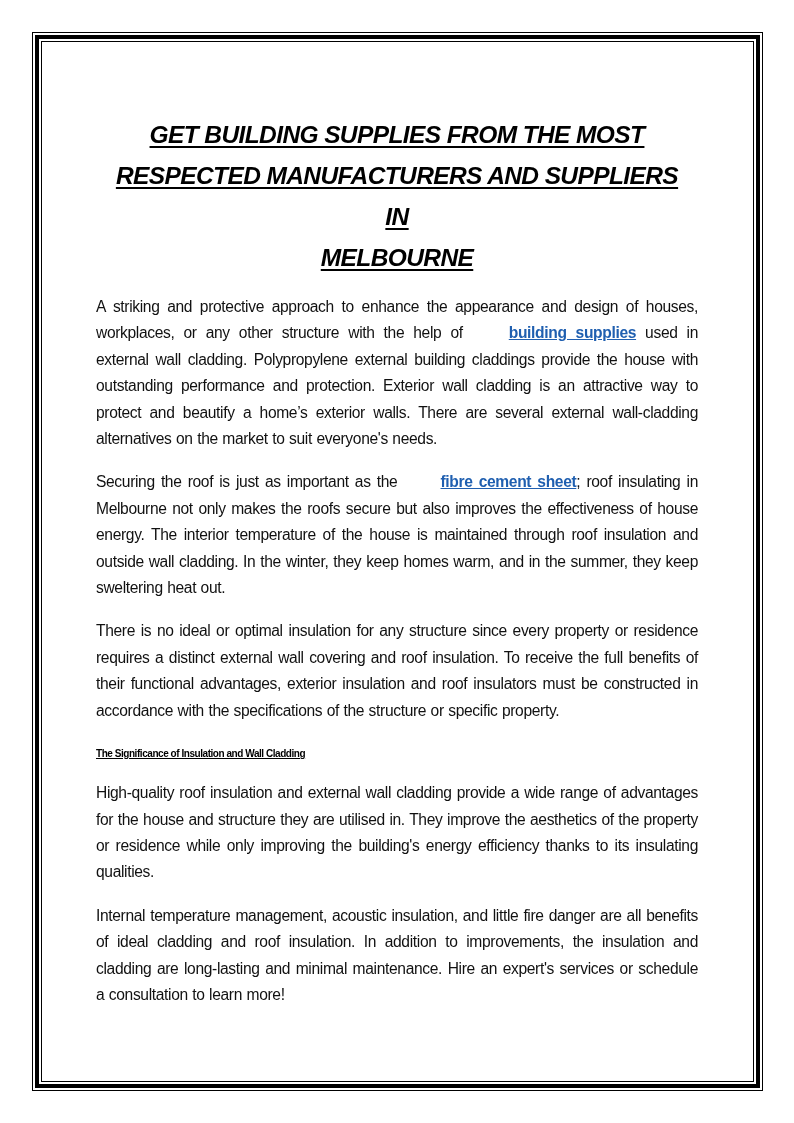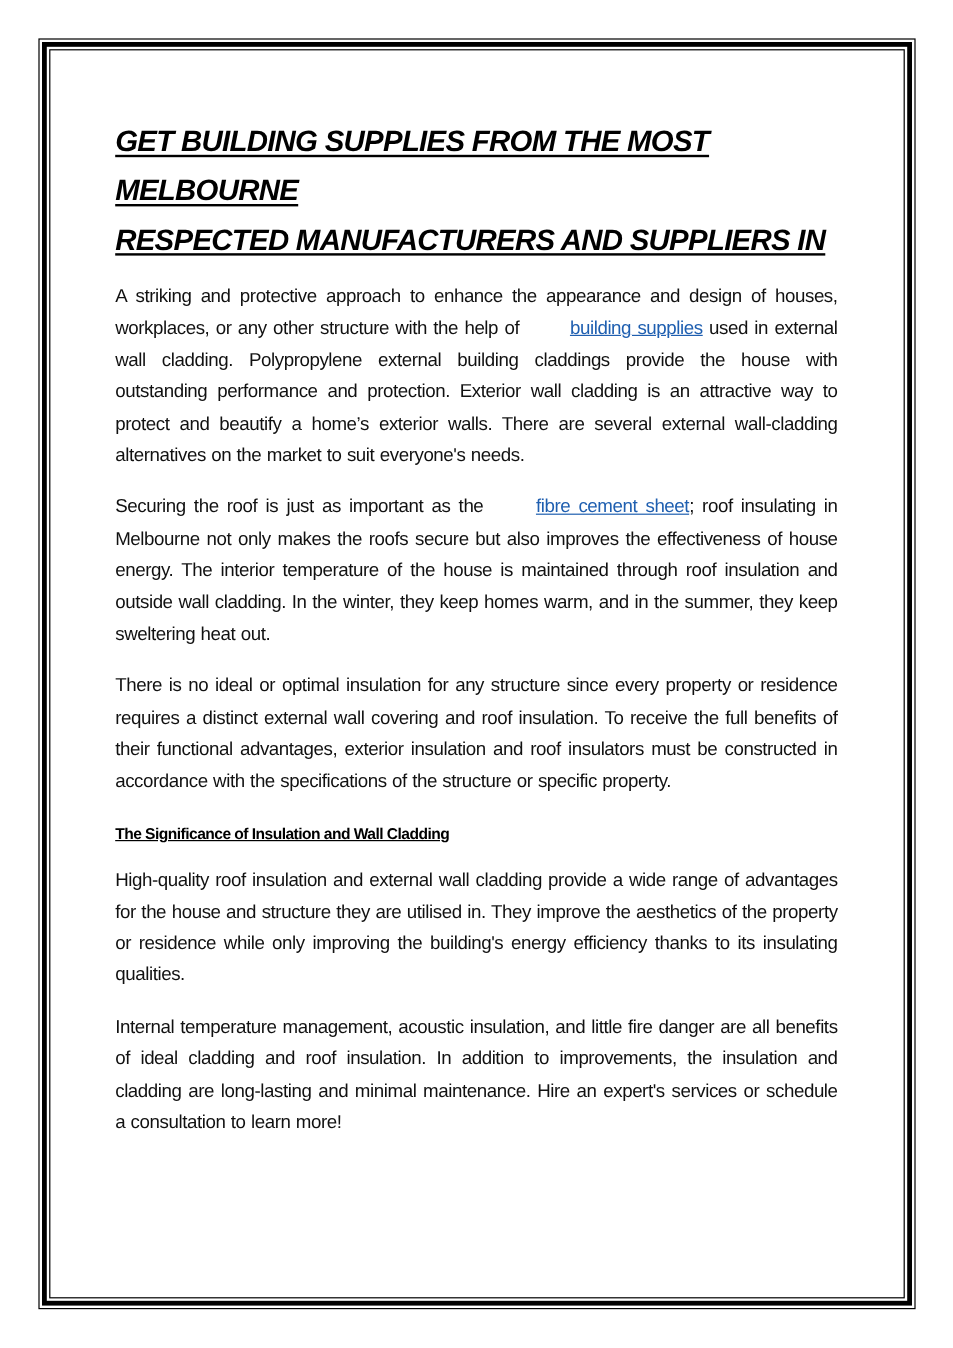--- a/index.html
+++ b/index.html
@@ -5,43 +5,43 @@
   html, body { margin:0; padding:0; background:#ffffff; }
   body { width:794px; height:1123px; position:relative; overflow:hidden;
          font-family:"Liberation Sans", sans-serif; color:#111; }
   .frame-outer { position:absolute; left:32px; top:32px; width:731px; height:1059px;
                  border:1px solid #000; box-sizing:border-box; }
   .frame-thick { position:absolute; left:35px; top:35px; width:725px; height:1053px;
                  border:4px solid #000; box-sizing:border-box; }
   .frame-inner { position:absolute; left:41px; top:41px; width:713px; height:1041px;
                  border:1px solid #000; box-sizing:border-box; }
   .content { position:absolute; left:96px; top:98px; width:602px; }
-  .title { margin:0; font-weight:bold; font-style:italic;
+  .title { margin:16px; text-align:center; font-weight:bold; font-style:italic;
            text-decoration:underline; text-decoration-thickness:2px; text-underline-offset:3px;
            font-size:24.5px; line-height:41px; letter-spacing:-0.6px; color:#000; }
   .title span { display:block; }
   p { margin:0 0 17px 0; font-size:15.6px; line-height:26.4px; text-align:justify;
       letter-spacing:-0.35px; word-spacing:0.5px; }
   .p1 { margin-top:14px; }
-  a { color:#1f5fb0; font-weight:normal; text-decoration:underline;padding-left:37px; }
-  .subhead { margin:0 0 13px 0; font-size:13px; line-height:26px; font-weight:bold;
+  a { color:#1f5fb0; font-weight:bold; text-decoration:underline;padding-left:37px; }
+  .subhead { margin:0 0 13px 0; font-size:10px; line-height:26px; font-weight:bold;
              text-decoration:underline; letter-spacing:-0.45px; color:#000; }
 </style>
 </head>
 <body>
 
 <div class="frame-outer"></div>
 <div class="frame-thick"></div>
 <div class="frame-inner"></div>
 
 <div class="content">
   <h1 class="title">
     <span>GET BUILDING SUPPLIES FROM THE MOST</span>
+    <span>RESPECTED MANUFACTURERS AND SUPPLIERS IN</span>
     <span>MELBOURNE</span>
-    <span>RESPECTED MANUFACTURERS AND SUPPLIERS IN</span>
   </h1>
 
   <p class="p1"><span>A striking and protective approach to enhance the appearance and design of houses, workplaces, or any other structure with the help of </span><a>building supplies</a><span> used in external wall cladding. Polypropylene external building claddings provide the house with outstanding performance and protection. Exterior wall cladding is an attractive way to protect and beautify a home’s exterior walls. There are several external wall-cladding alternatives on the market to suit everyone's needs.</span></p>
 
   <p><span>Securing the roof is just as important as the </span><a>fibre cement sheet</a><span>; roof insulating in Melbourne not only makes the roofs secure but also improves the effectiveness of house energy. The interior temperature of the house is maintained through roof insulation and outside wall cladding. In the winter, they keep homes warm, and in the summer, they keep sweltering heat out.</span></p>
 
   <p>There is no ideal or optimal insulation for any structure since every property or residence requires a distinct external wall covering and roof insulation. To receive the full benefits of their functional advantages, exterior insulation and roof insulators must be constructed in accordance with the specifications of the structure or specific property.</p>
 
   <div class="subhead">The Significance of Insulation and Wall Cladding</div>
 

